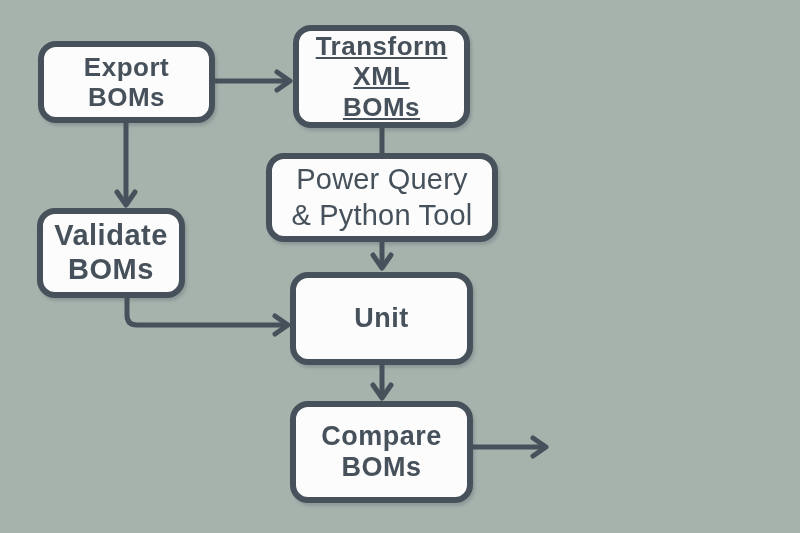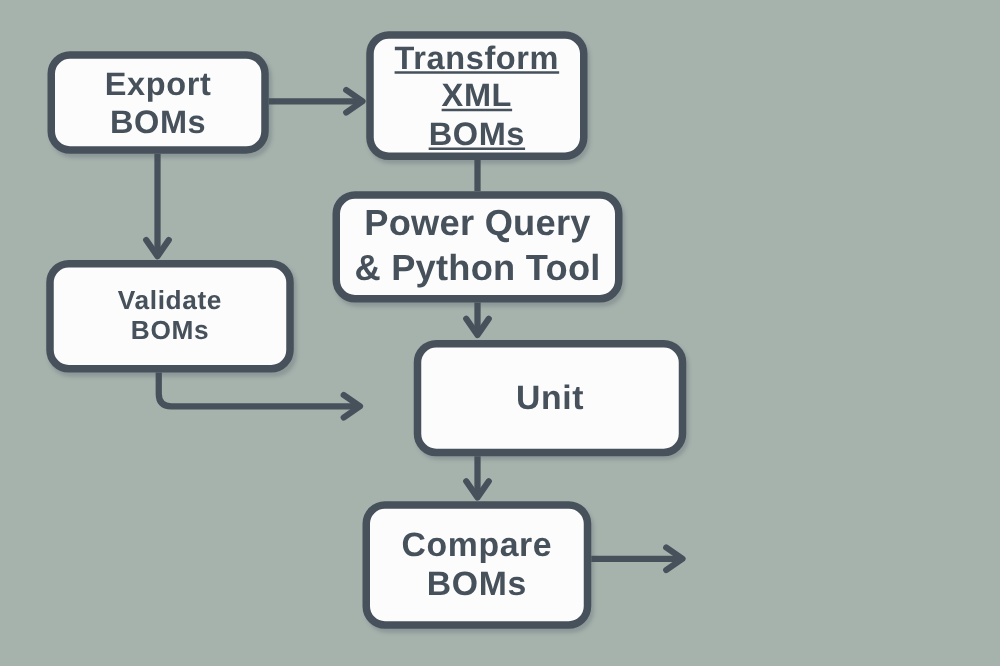--- a/index.html
+++ b/index.html
@@ -35,21 +35,21 @@
     color:var(--ink);
     text-align:center;
     box-shadow:2px 3px 3px rgba(70,81,91,0.25);
   }
   .node.bold{
     font-weight:700;
     letter-spacing:0.5px;
     line-height:1.16;
   }
   .node.regular{
-    font-weight:700;
+    font-weight:400;
     letter-spacing:0.2px;
     line-height:1.22;
     text-align:center;
   }
   .node .line{white-space:nowrap;}
 </style>
 </head>
 <body>
 
 <div class="canvas">
@@ -75,24 +75,24 @@
     </div>
     <div class="node bold" style="left: 293px; top: 25px; width: 177px; height: 103px; font-size: 26px; text-decoration: underline;">
       <div class="line">Transform</div>
       <div class="line">XML</div>
       <div class="line">BOMs</div>
     </div>
     <div class="node regular" style="left: 266px; top: 153px; width: 232px; height: 89px; font-size: 29px;">
       <div class="line">Power Query</div>
       <div class="line">&amp; Python Tool</div>
     </div>
-    <div class="node bold" style="left: 37px; top: 208px; width: 198px; height: 90px; font-size: 21px;">
+    <div class="node bold" style="left: 37px; top: 208px; width: 148px; height: 90px; font-size: 29px;">
       <div class="line">Validate</div>
       <div class="line">BOMs</div>
     </div>
-    <div class="node bold" style="left: 290px; top: 272px; width: 218px; height: 93px; font-size: 27px; margin-left: 41px;">
+    <div class="node bold" style="left: 290px; top: 272px; width: 183px; height: 93px; font-size: 27px;">
       <div class="line">Unit</div>
     </div>
     <div class="node bold" style="left: 290px; top: 401px; width: 183px; height: 102px; font-size: 27px;">
       <div class="line">Compare</div>
       <div class="line">BOMs</div>
     </div>
   </div>
 
 </body></html>

